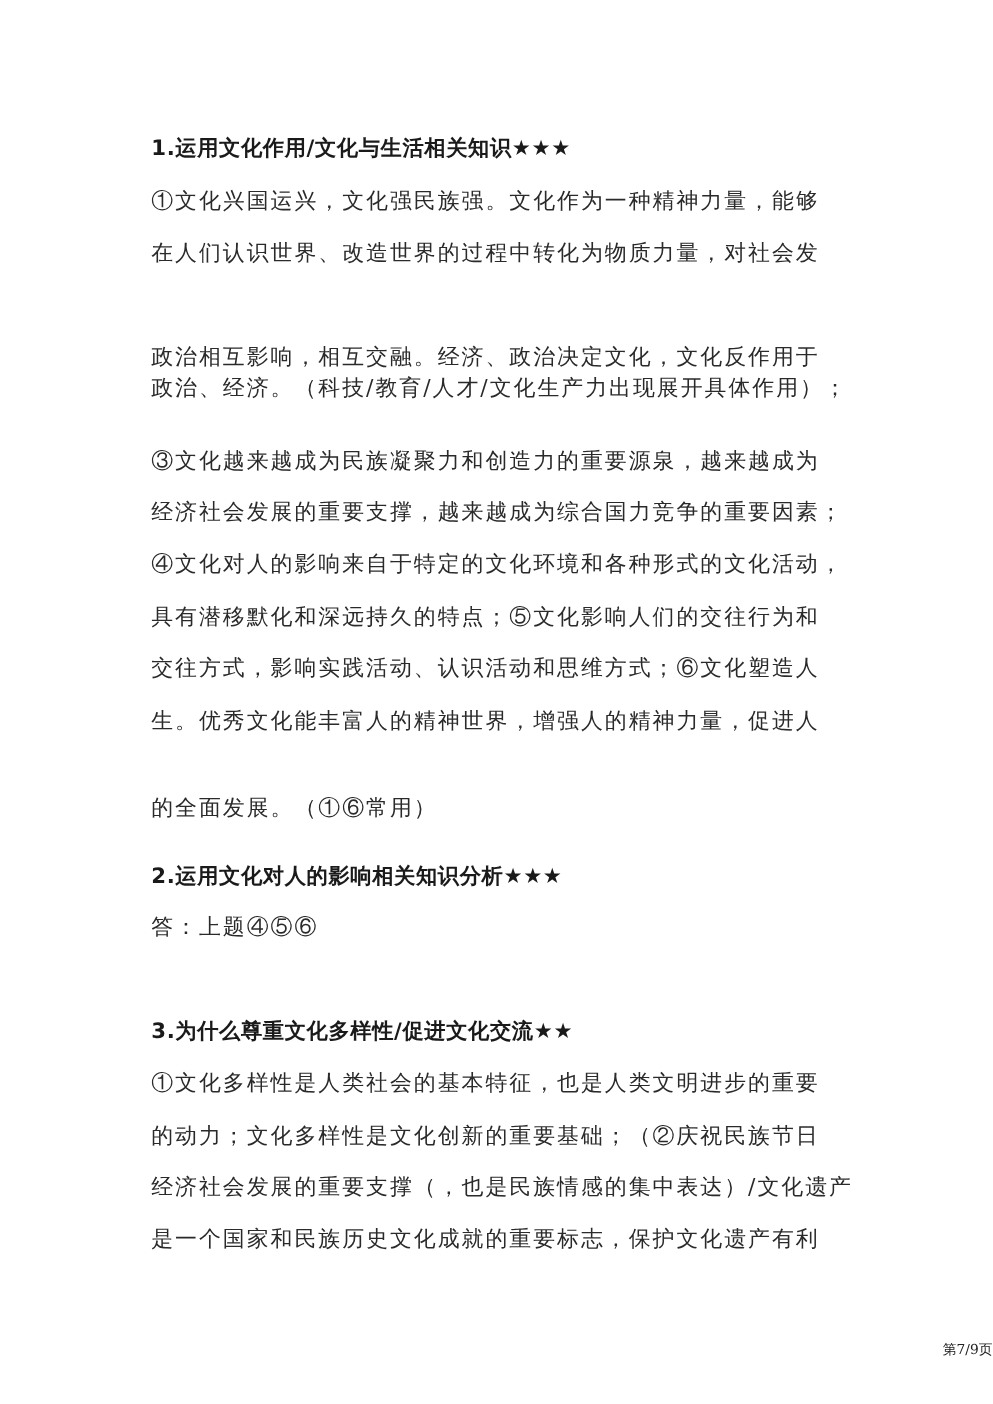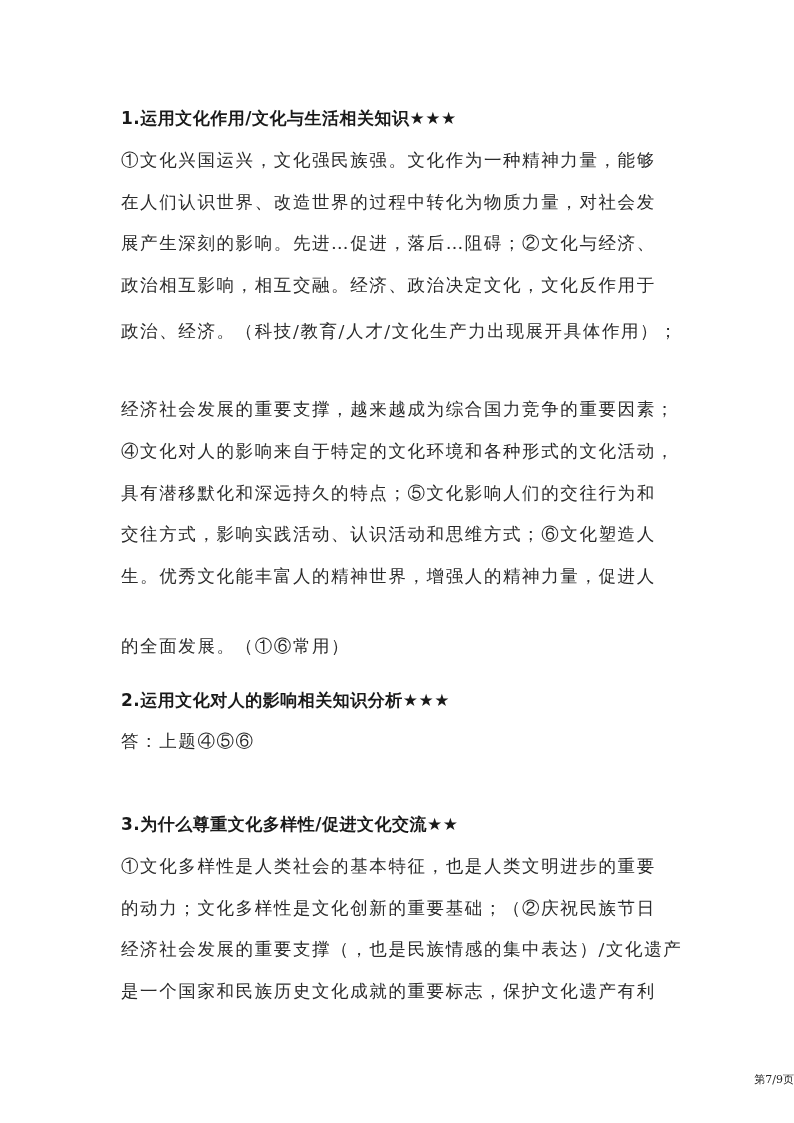--- a/index.html
+++ b/index.html
@@ -51,23 +51,23 @@
     }
   </style>
 </head>
 <body>
 
 <div class="page">
 
   <div class="heading" style="top:107px">1.运用文化作用/文化与生活相关知识★★★</div>
   <div class="line" style="top:148px">①文化兴国运兴，文化强民族强。文化作为一种精神力量，能够</div>
   <div class="line" style="top:190px">在人们认识世界、改造世界的过程中转化为物质力量，对社会发</div>
-  <div class="line" style="top:231px">展产生深刻的影响。先进…促进，落后…阻碍；②文化与经济、</div>
   <div class="line" style="top:273px">政治相互影响，相互交融。经济、政治决定文化，文化反作用于</div>
-  <div class="line" style="top:319px">政治、经济。（科技/教育/人才/文化生产力出现展开具体作用）；</div>
+  <div class="line" style="top:298px">政治、经济。（科技/教育/人才/文化生产力出现展开具体作用）；</div>
+  <div class="line" style="top:356px">③文化越来越成为民族凝聚力和创造力的重要源泉，越来越成为</div>
   <div class="line" style="top:397px">经济社会发展的重要支撑，越来越成为综合国力竞争的重要因素；</div>
   <div class="line" style="top:439px">④文化对人的影响来自于特定的文化环境和各种形式的文化活动，</div>
   <div class="line" style="top:481px">具有潜移默化和深远持久的特点；⑤文化影响人们的交往行为和</div>
   <div class="line" style="top:522px">交往方式，影响实践活动、认识活动和思维方式；⑥文化塑造人</div>
   <div class="line" style="top:564px">生。优秀文化能丰富人的精神世界，增强人的精神力量，促进人</div>
   <div class="line" style="top:634px">的全面发展。（①⑥常用）</div>
 
   <div class="heading" style="top:689px">2.运用文化对人的影响相关知识分析★★★</div>
   <div class="line" style="top:729px">答：上题④⑤⑥</div>
 

